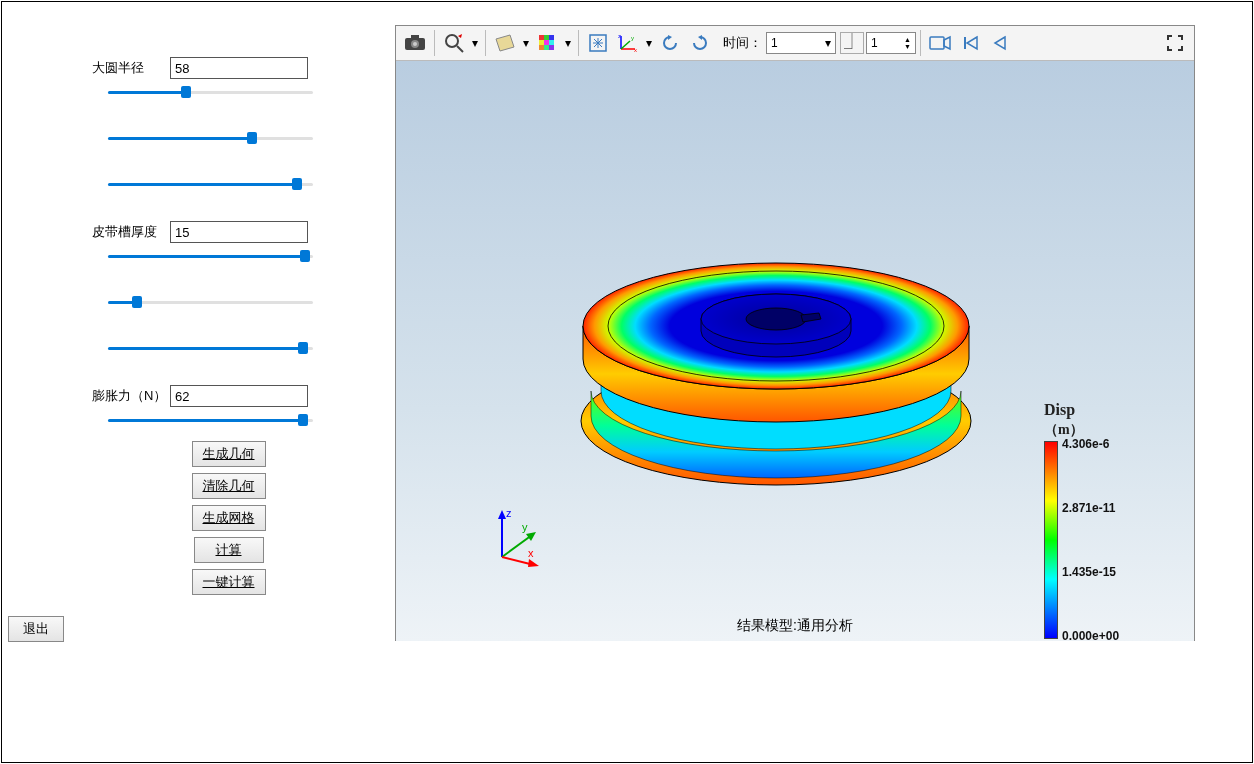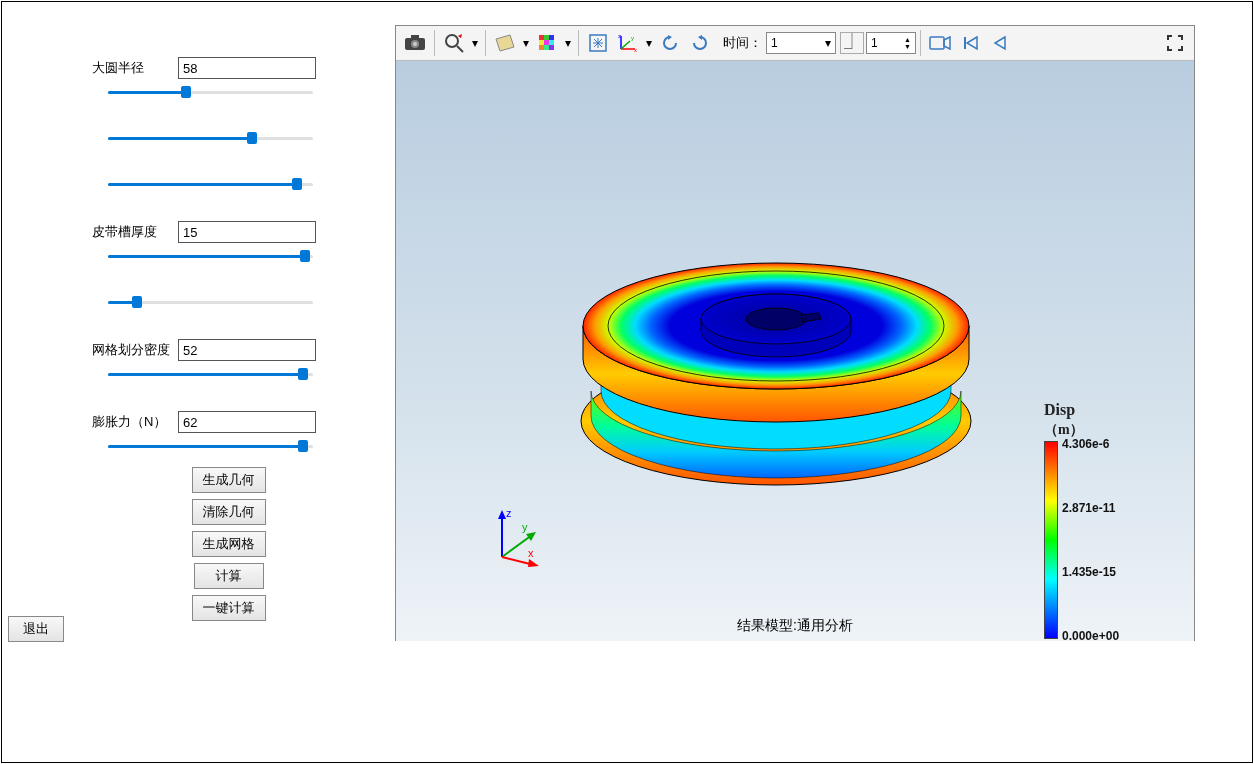--- a/index.html
+++ b/index.html
@@ -27,21 +27,20 @@
       width: 393px;
       height: 100%;
       padding: 55px 10px 10px 10px;
     }
     .param-row {
       display: flex;
       align-items: center;
       margin-bottom: 4px;
       justify-content: flex-start;
       padding-left: 80px;
-      gap: 8px;
     }
     .param-label {
       width: 78px;
       text-align: left;
       font-size: 13px;
     }
     .param-input {
       border: 1px solid #555;
       width: 138px;
       height: 22px;
@@ -82,20 +81,21 @@
       background: #0078d7;
       border-radius: 2px;
     }
     .button-col {
       display: flex;
       flex-direction: column;
       align-items: center;
       gap: 6px;
       margin-top: 6px;
       padding-left: 60px;
+      text-decoration: underline;
     }
     .btn {
       border: 1px solid #888;
       background: linear-gradient(#f8f8f8,#e4e4e4);
       padding: 3px 10px;
       font-size: 13px;
       cursor: pointer;
       min-width: 70px;
     }
     .exit-btn {
@@ -275,24 +275,20 @@
     </div>
 
     <div class="slider-row">
       <div class="slider">
         <div class="slider-track"></div>
           <div class="slider-fill" style="width:14%"></div>
           <div class="slider-thumb" style="left:calc(14% - 5px)"></div>
       </div>
     </div>
 
-    <div class="param-row">
-      <span class="param-label">网格划分密度</span>
-      <input class="param-input" value="52" style="">
-    </div>
     <div class="slider-row">
       <div class="slider">
         <div class="slider-track"></div>
           <div class="slider-fill" style="width:95%"></div>
           <div class="slider-thumb" style="left:calc(95% - 5px)"></div>
       </div>
     </div>
 
     <div class="param-row">
       <span class="param-label">膨胀力（N）</span>

